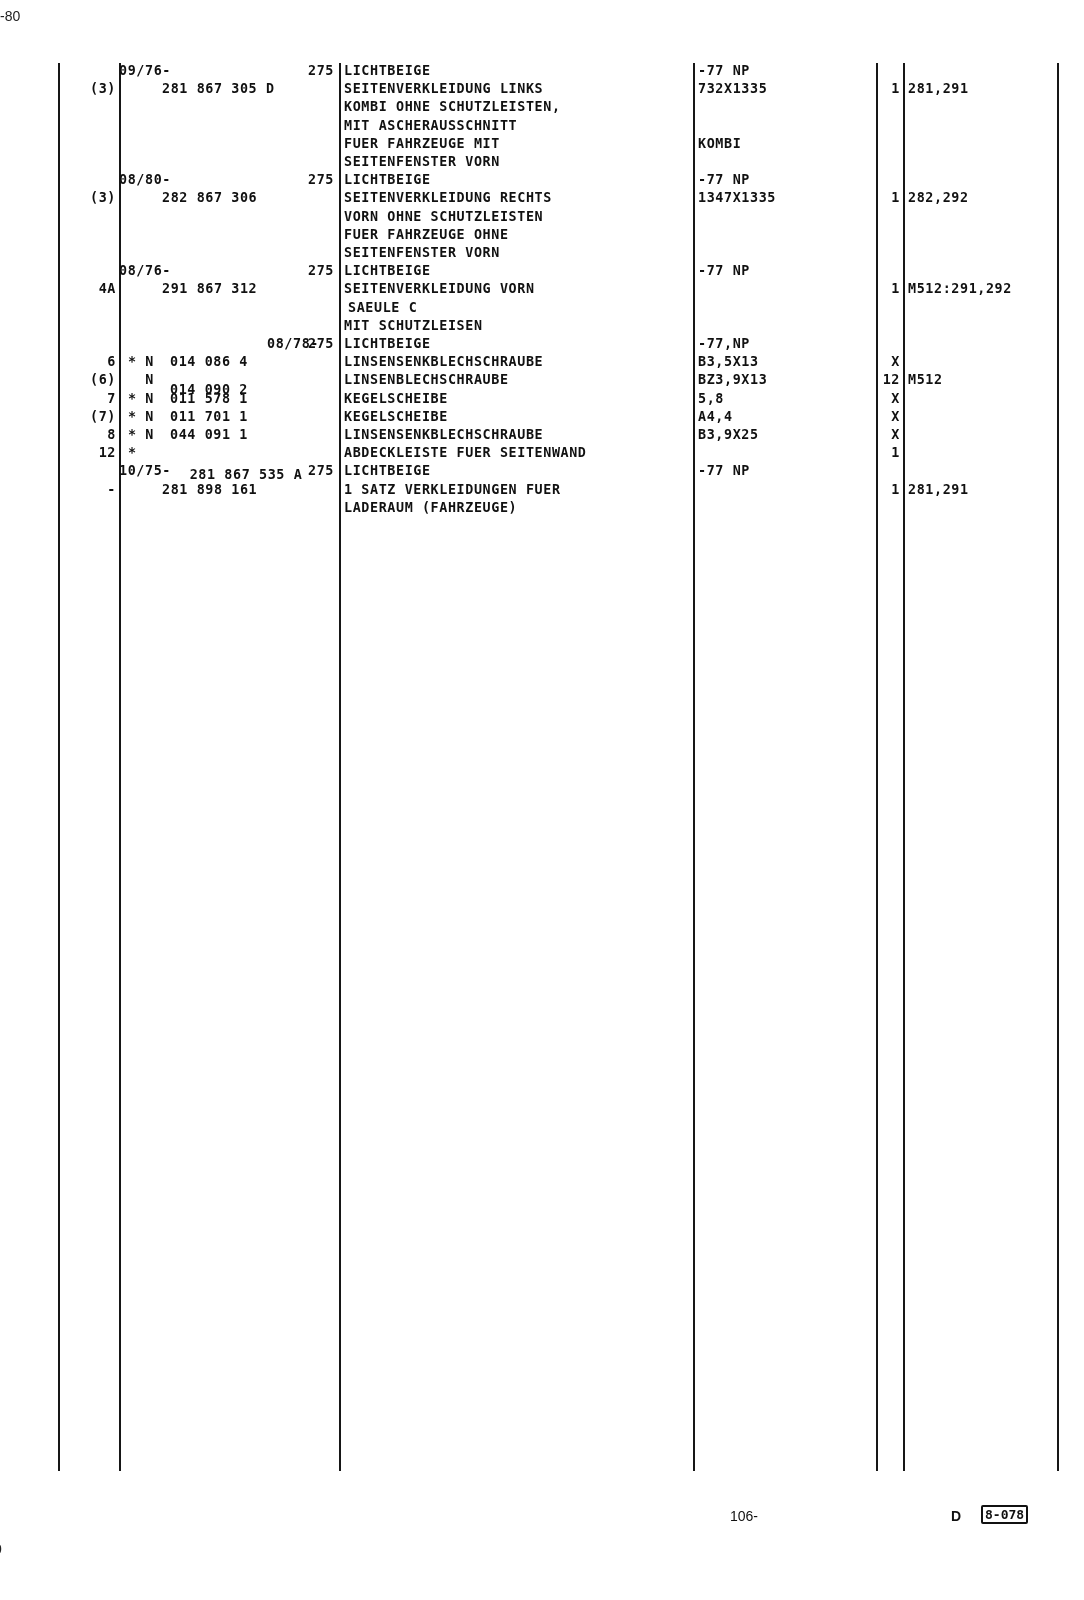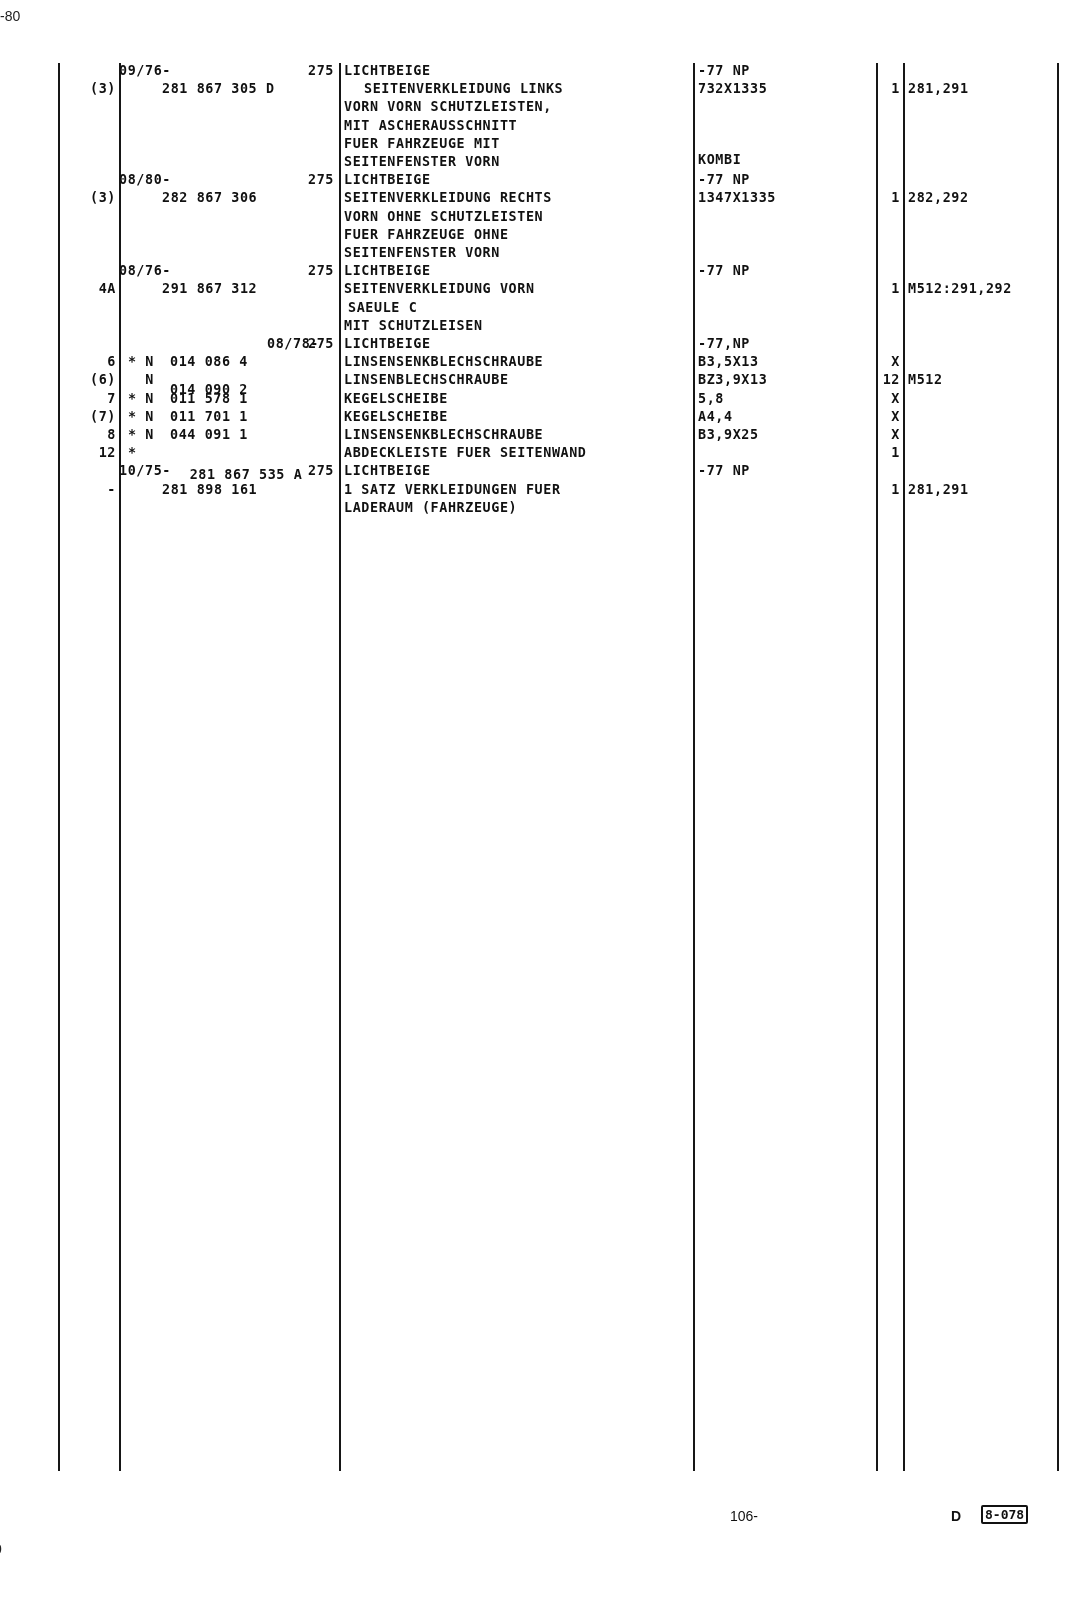--- a/index.html
+++ b/index.html
@@ -36,43 +36,43 @@
     <div class="cell r" style="left: 58px; top: 62px; width: 58px;"></div>
     <div class="cell" style="left: 119px; top: 62px; width: 200px;">09/76-</div>
     <div class="cell r" style="left: 250px; top: 62px; width: 84px;">275</div>
     <div class="cell" style="left: 344px; top: 62px; width: 346px;">LICHTBEIGE</div>
     <div class="cell" style="left: 698px; top: 62px; width: 176px;">-77 NP</div>
     <div class="cell r" style="left: 876px; top: 62px; width: 24px;"></div>
     <div class="cell" style="left: 908px; top: 62px; width: 160px;"></div>
     <div class="cell r" style="left: 58px; top: 80.2px; width: 58px;">(3)</div>
     <div class="cell" style="left: 162px; top: 80.2px; width: 200px;">281 867 305 D</div>
     <div class="cell r" style="left: 250px; top: 80.2px; width: 84px;"></div>
-    <div class="cell" style="left: 344px; top: 80.2px; width: 346px; margin-left: 20px;">SEITENVERKLEIDUNG LINKS</div>
+    <div class="cell" style="left: 344px; top: 80.2px; width: 346px;">SEITENVERKLEIDUNG LINKS</div>
     <div class="cell" style="left: 698px; top: 80.2px; width: 176px;">732X1335</div>
     <div class="cell r" style="left: 876px; top: 80.2px; width: 24px;">1</div>
     <div class="cell" style="left: 908px; top: 80.2px; width: 160px;">281,291</div>
     <div class="cell r" style="left: 58px; top: 98.4px; width: 58px;"></div>
     <div class="cell" style="left: 162px; top: 98.4px; width: 200px;"></div>
     <div class="cell r" style="left: 250px; top: 98.4px; width: 84px;"></div>
-    <div class="cell" style="left: 344px; top: 98.4px; width: 346px;">VORN VORN SCHUTZLEISTEN,</div>
+    <div class="cell" style="left: 344px; top: 98.4px; width: 346px;">KOMBI OHNE SCHUTZLEISTEN,</div>
     <div class="cell" style="left: 698px; top: 98.4px; width: 176px;"></div>
     <div class="cell r" style="left: 876px; top: 98.4px; width: 24px;"></div>
     <div class="cell" style="left: 908px; top: 98.4px; width: 160px;"></div>
     <div class="cell r" style="left: 58px; top: 116.6px; width: 58px;"></div>
     <div class="cell" style="left: 162px; top: 116.6px; width: 200px;"></div>
     <div class="cell r" style="left: 250px; top: 116.6px; width: 84px;"></div>
     <div class="cell" style="left: 344px; top: 116.6px; width: 346px;">MIT ASCHERAUSSCHNITT</div>
     <div class="cell" style="left: 698px; top: 116.6px; width: 176px;"></div>
     <div class="cell r" style="left: 876px; top: 116.6px; width: 24px;"></div>
     <div class="cell" style="left: 908px; top: 116.6px; width: 160px;"></div>
     <div class="cell r" style="left: 58px; top: 134.8px; width: 58px;"></div>
     <div class="cell" style="left: 162px; top: 134.8px; width: 200px;"></div>
     <div class="cell r" style="left: 250px; top: 134.8px; width: 84px;"></div>
     <div class="cell" style="left: 344px; top: 134.8px; width: 346px;">FUER FAHRZEUGE MIT</div>
-    <div class="cell" style="left: 698px; top: 134.8px; width: 176px; margin-top: 16px;">KOMBI</div>
+    <div class="cell" style="left: 698px; top: 134.8px; width: 176px;">KOMBI</div>
     <div class="cell r" style="left: 876px; top: 134.8px; width: 24px;"></div>
     <div class="cell" style="left: 908px; top: 134.8px; width: 160px;"></div>
     <div class="cell r" style="left: 58px; top: 153px; width: 58px;"></div>
     <div class="cell" style="left: 162px; top: 153px; width: 200px;"></div>
     <div class="cell r" style="left: 250px; top: 153px; width: 84px;"></div>
     <div class="cell" style="left: 344px; top: 153px; width: 346px;">SEITENFENSTER VORN</div>
     <div class="cell" style="left: 698px; top: 153px; width: 176px;"></div>
     <div class="cell r" style="left: 876px; top: 153px; width: 24px;"></div>
     <div class="cell" style="left: 908px; top: 153px; width: 160px;"></div>
     <div class="cell r" style="left: 58px; top: 171.2px; width: 58px;"></div>

